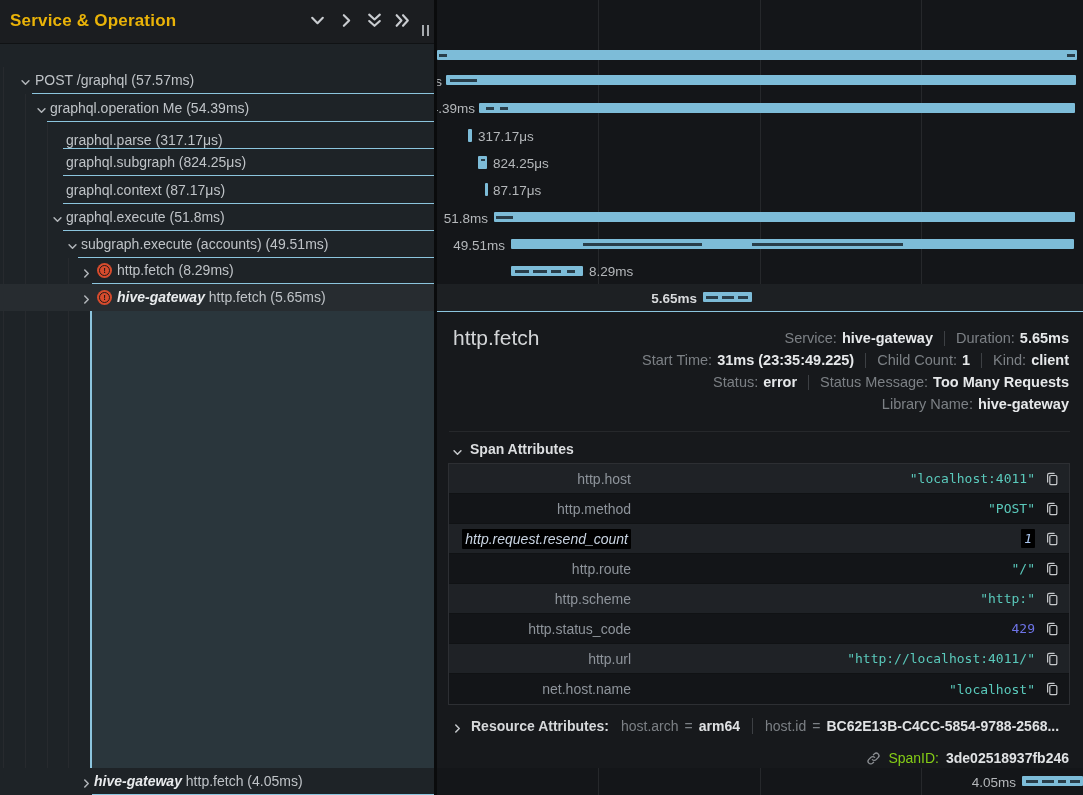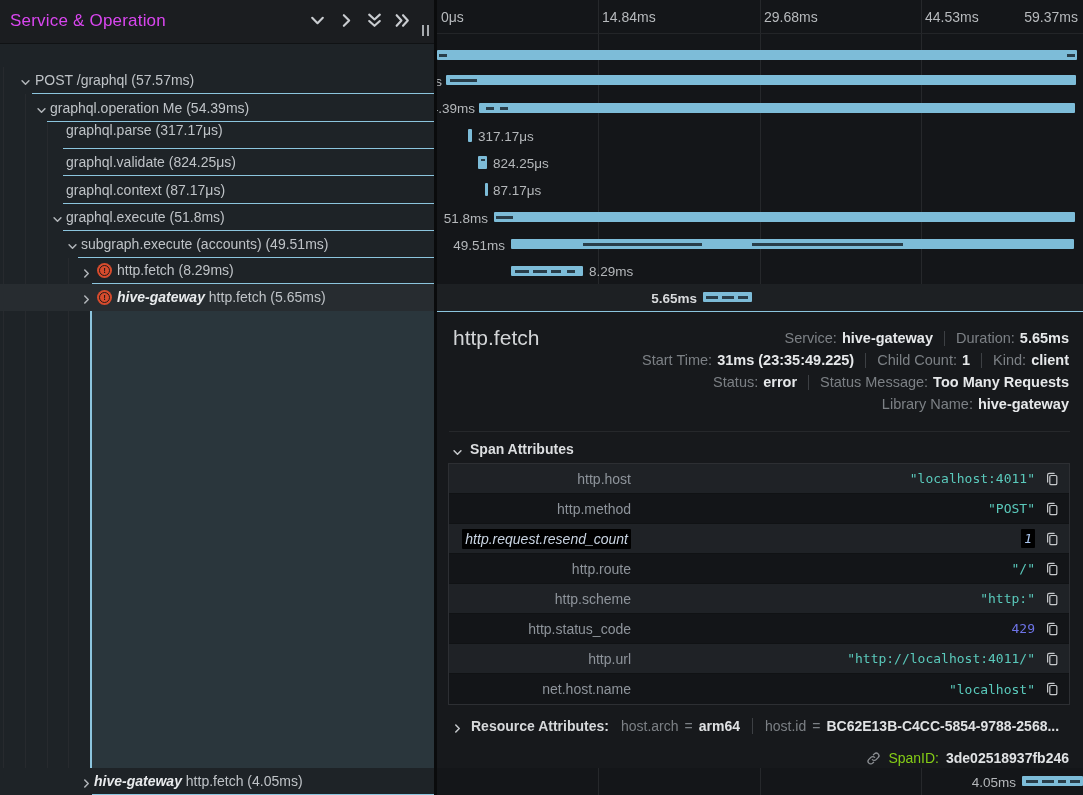--- a/index.html
+++ b/index.html
@@ -3,21 +3,21 @@
 <meta charset="utf-8">
 <style>
   * { box-sizing: border-box; margin: 0; padding: 0; }
   html,body { background:#0d0e10; }
   body { font-family: "Liberation Sans", sans-serif; }
   .app { position:relative; width:1083px; height:795px; background:#141619; overflow:hidden; }
 
   
   .tree { position:absolute; left:0; top:0; width:434px; height:795px; background:#1e2327; overflow:hidden; }
   .tree-header { position:absolute; left:0; top:0; width:434px; height:44px; background:#1b1d20; border-bottom:1px solid #101214; z-index:5; }
-  .tree-title { position:absolute; left:10px; top:11px; font-size:17px; font-weight:400; color:#d946ef; letter-spacing:.2px; }
+  .tree-title { position:absolute; left:10px; top:11px; font-size:17px; font-weight:700; color:#eab308; letter-spacing:.2px; }
   .hicon { position:absolute; top:12px; width:17px; height:17px; color:#c9ccd0; cursor:pointer; }
   .hicon svg { width:100%; height:100%; }
   .drag-handle { position:absolute; left:420px; top:25px; width:12px; height:11px; cursor:col-resize; }
   .drag-handle i { position:absolute; top:0; width:2px; height:11px; background:#a7abaf; }
   .drag-handle i.b1 { left:2px; } .drag-handle i.b2 { left:7px; }
 
   .trow { position:absolute; left:0; width:434px; font-size:14px; color:#bfc3c7; cursor:pointer; }
   .trow.sel { background:#272c30; }
   .trow .rowline { position:absolute; bottom:0; height:1.5px; background:#8cc5de; }
   .tchev { position:absolute; width:11px; height:11px; color:#b2b6ba; }
@@ -108,26 +108,26 @@
 
     <div class="trow" style="top:94px; height:28px;">
       <span class="tchev" style="left:36px; top:9px;"><svg viewBox="0 0 16 16" fill="none" stroke="currentColor" stroke-width="2.2" stroke-linecap="round" stroke-linejoin="round">
             <polyline points="3,5.5 8,10.5 13,5.5"></polyline>
           </svg></span>
       <span class="tlabel" style="left:50px; top:6px;"><span class="op">graphql.operation Me (54.39ms)</span></span>
       <span class="rowline" style="left:47px; width:387px;"></span>
     </div>
 
     <div class="trow" style="top:122px; height:27px;">
-      <span class="tlabel" style="left:66px; top:0;text-align:right;"><span class="op">graphql.parse (317.17μs)</span></span>
+      <span class="tlabel" style="left:66px; top:10px;text-align:right;"><span class="op">graphql.parse (317.17μs)</span></span>
       <span class="rowline" style="left:63px; width:371px;"></span>
     </div>
 
     <div class="trow" style="top:149px; height:27px;">
-      <span class="tlabel" style="left:66px; top:5px;"><span class="op">graphql.validate (824.25μs)</span></span>
+      <span class="tlabel" style="left:66px; top:5px;"><span class="op">graphql.subgraph (824.25μs)</span></span>
       <span class="rowline" style="left:63px; width:371px;"></span>
     </div>
 
     <div class="trow" style="top:176px; height:28px;">
       <span class="tlabel" style="left:66px; top:6px;"><span class="op">graphql.context (87.17μs)</span></span>
       <span class="rowline" style="left:63px; width:371px;"></span>
     </div>
 
     <div class="trow" style="top:204px; height:27px;">
       <span class="tchev" style="left:52px; top:8px;"><svg viewBox="0 0 16 16" fill="none" stroke="currentColor" stroke-width="2.2" stroke-linecap="round" stroke-linejoin="round">
@@ -199,27 +199,20 @@
     </div>
   </div>
 
   <div class="vdivider"></div>
 
   <div class="right">
     <div class="gridline" style="left:161px;"></div>
     <div class="gridline" style="left:323px;"></div>
     <div class="gridline" style="left:484px;"></div>
 
-    <div class="ruler">
-      <span class="tick" style="left:4px;">0μs</span>
-      <span class="tick" style="left:165px;">14.84ms</span>
-      <span class="tick" style="left:327px;">29.68ms</span>
-      <span class="tick" style="left:488px;">44.53ms</span>
-      <span class="tick" style="right:5px;">59.37ms</span>
-    </div>
 
     <div class="tl-row" style="top:44px; height:23px;">
 
       <div class="bar" style="left:0; width:640px; top:6px;">
         <span class="dash" style="left:2px; width:8px;"></span>
           <span class="dash" style="left:630px; width:8px;"></span>
       </div>
     </div>
 
     <div class="tl-row" style="top:67px; height:27px;">

